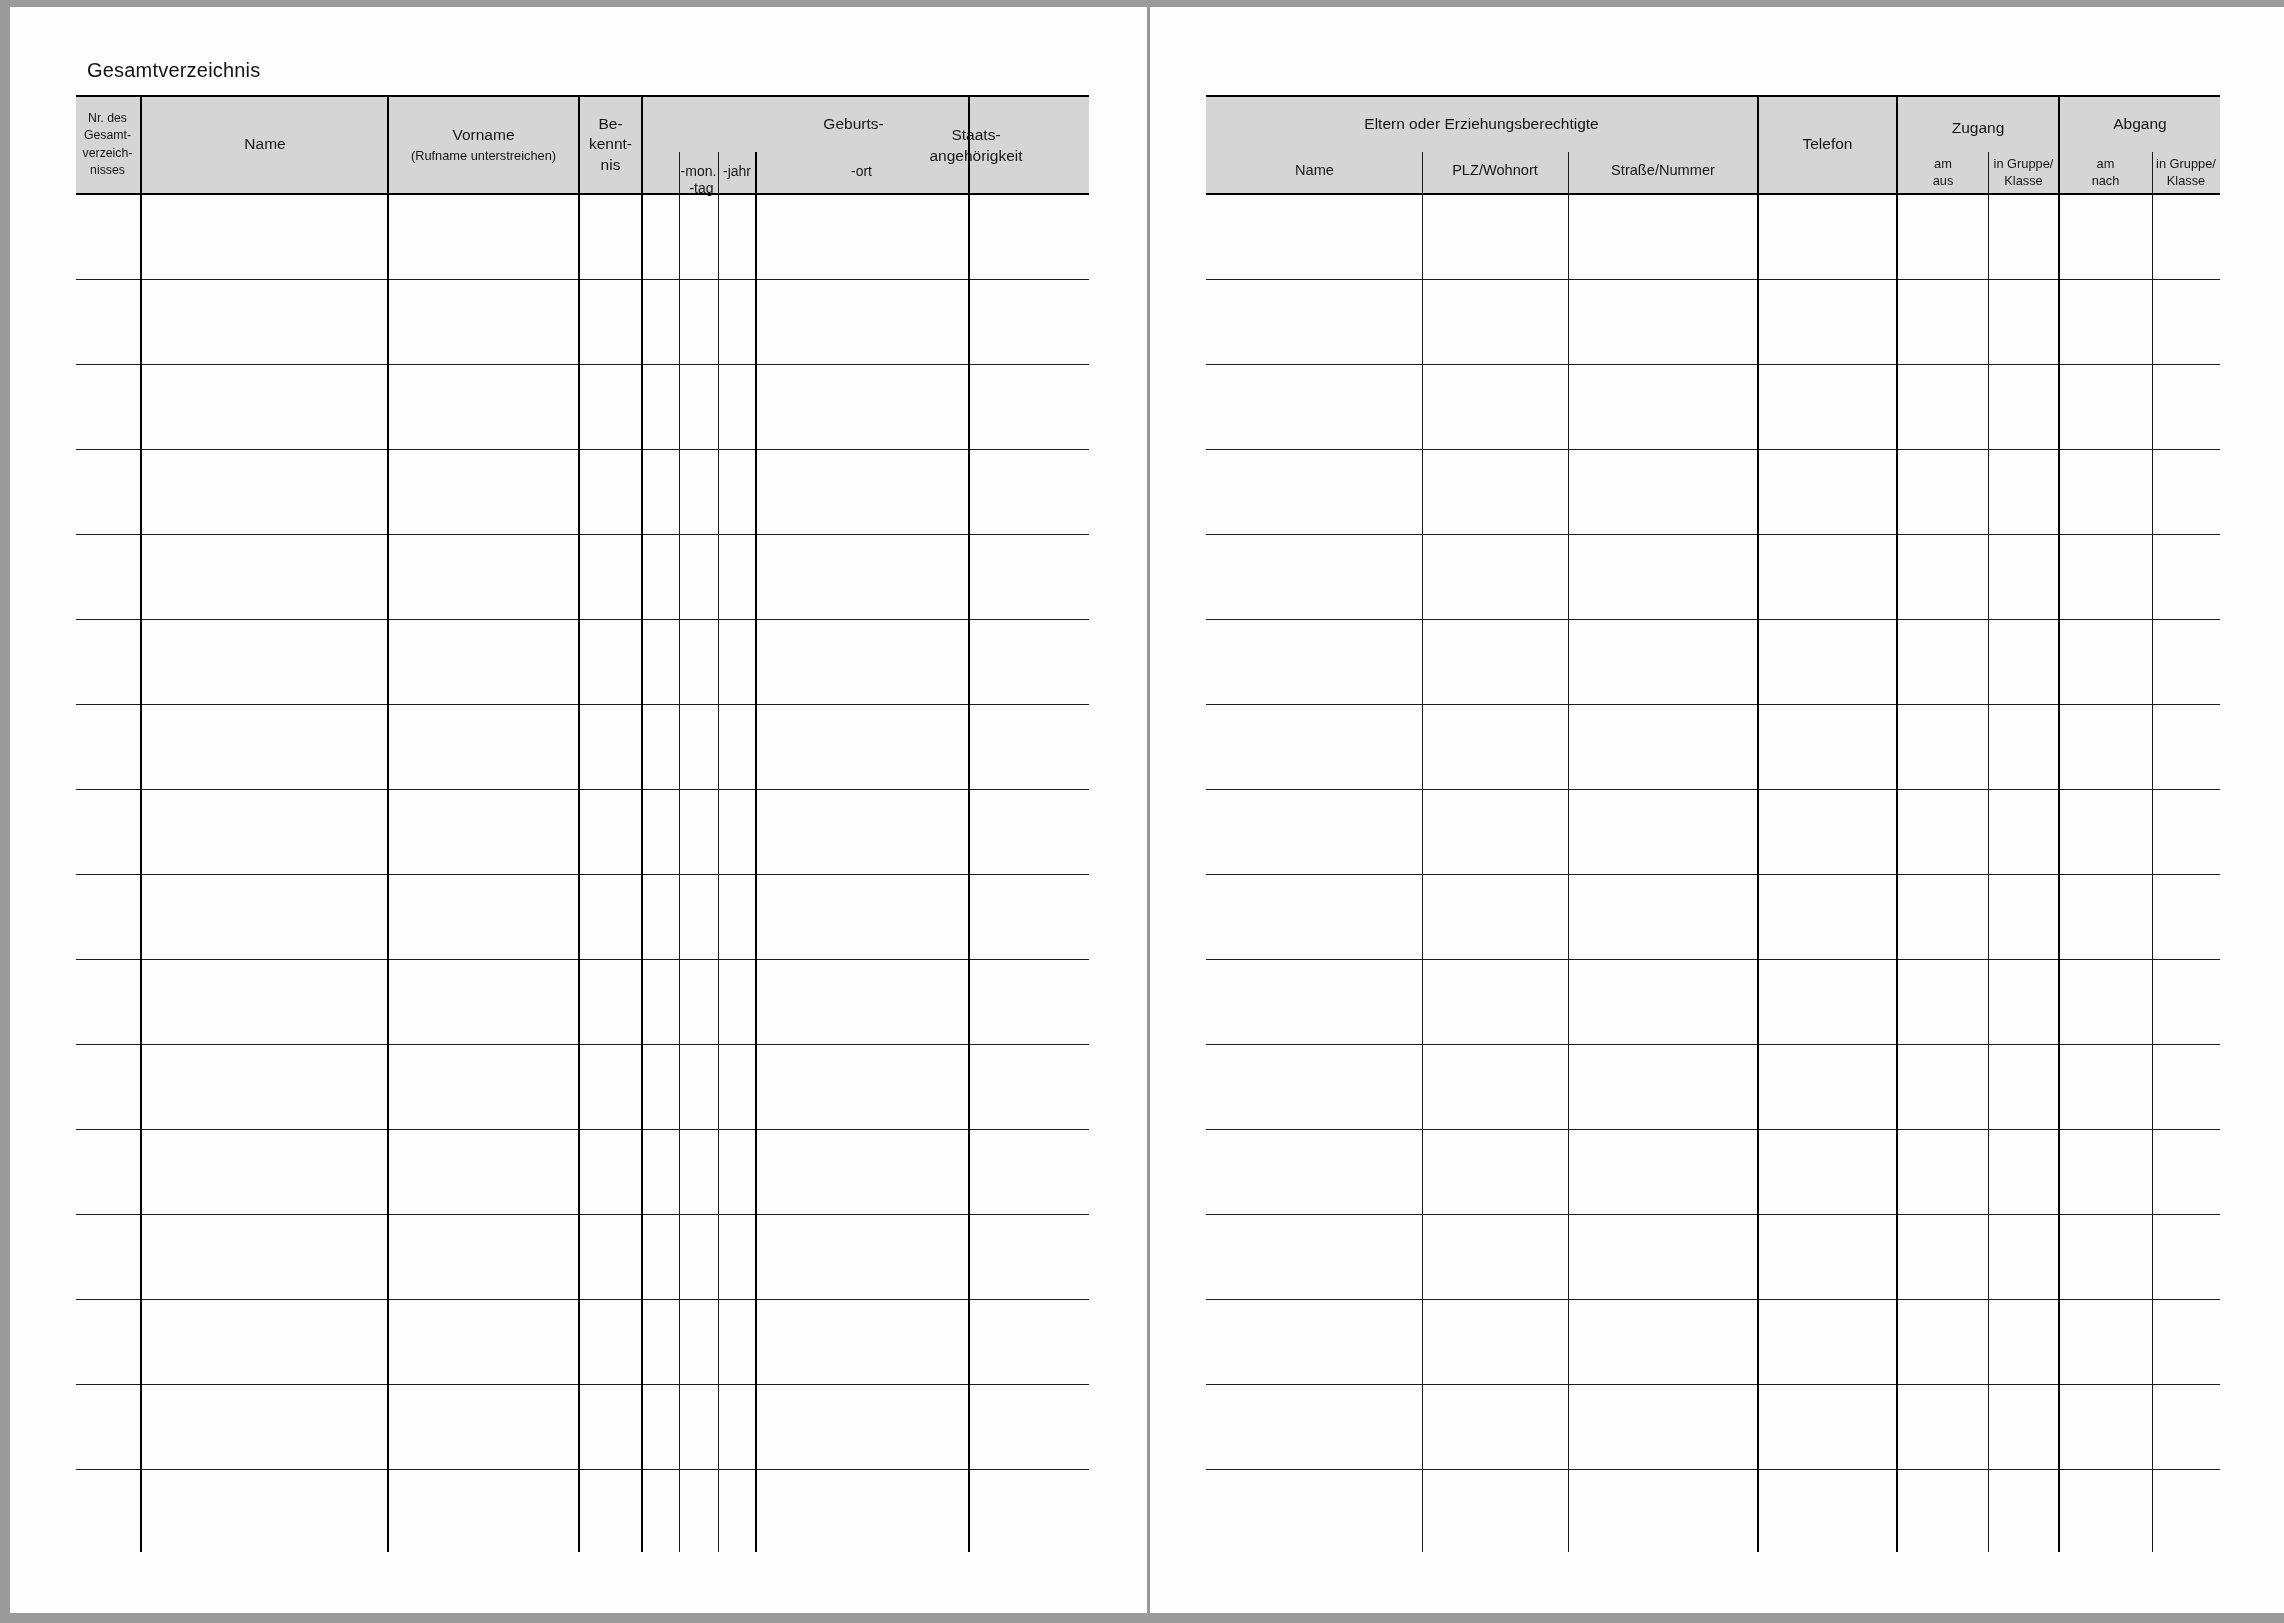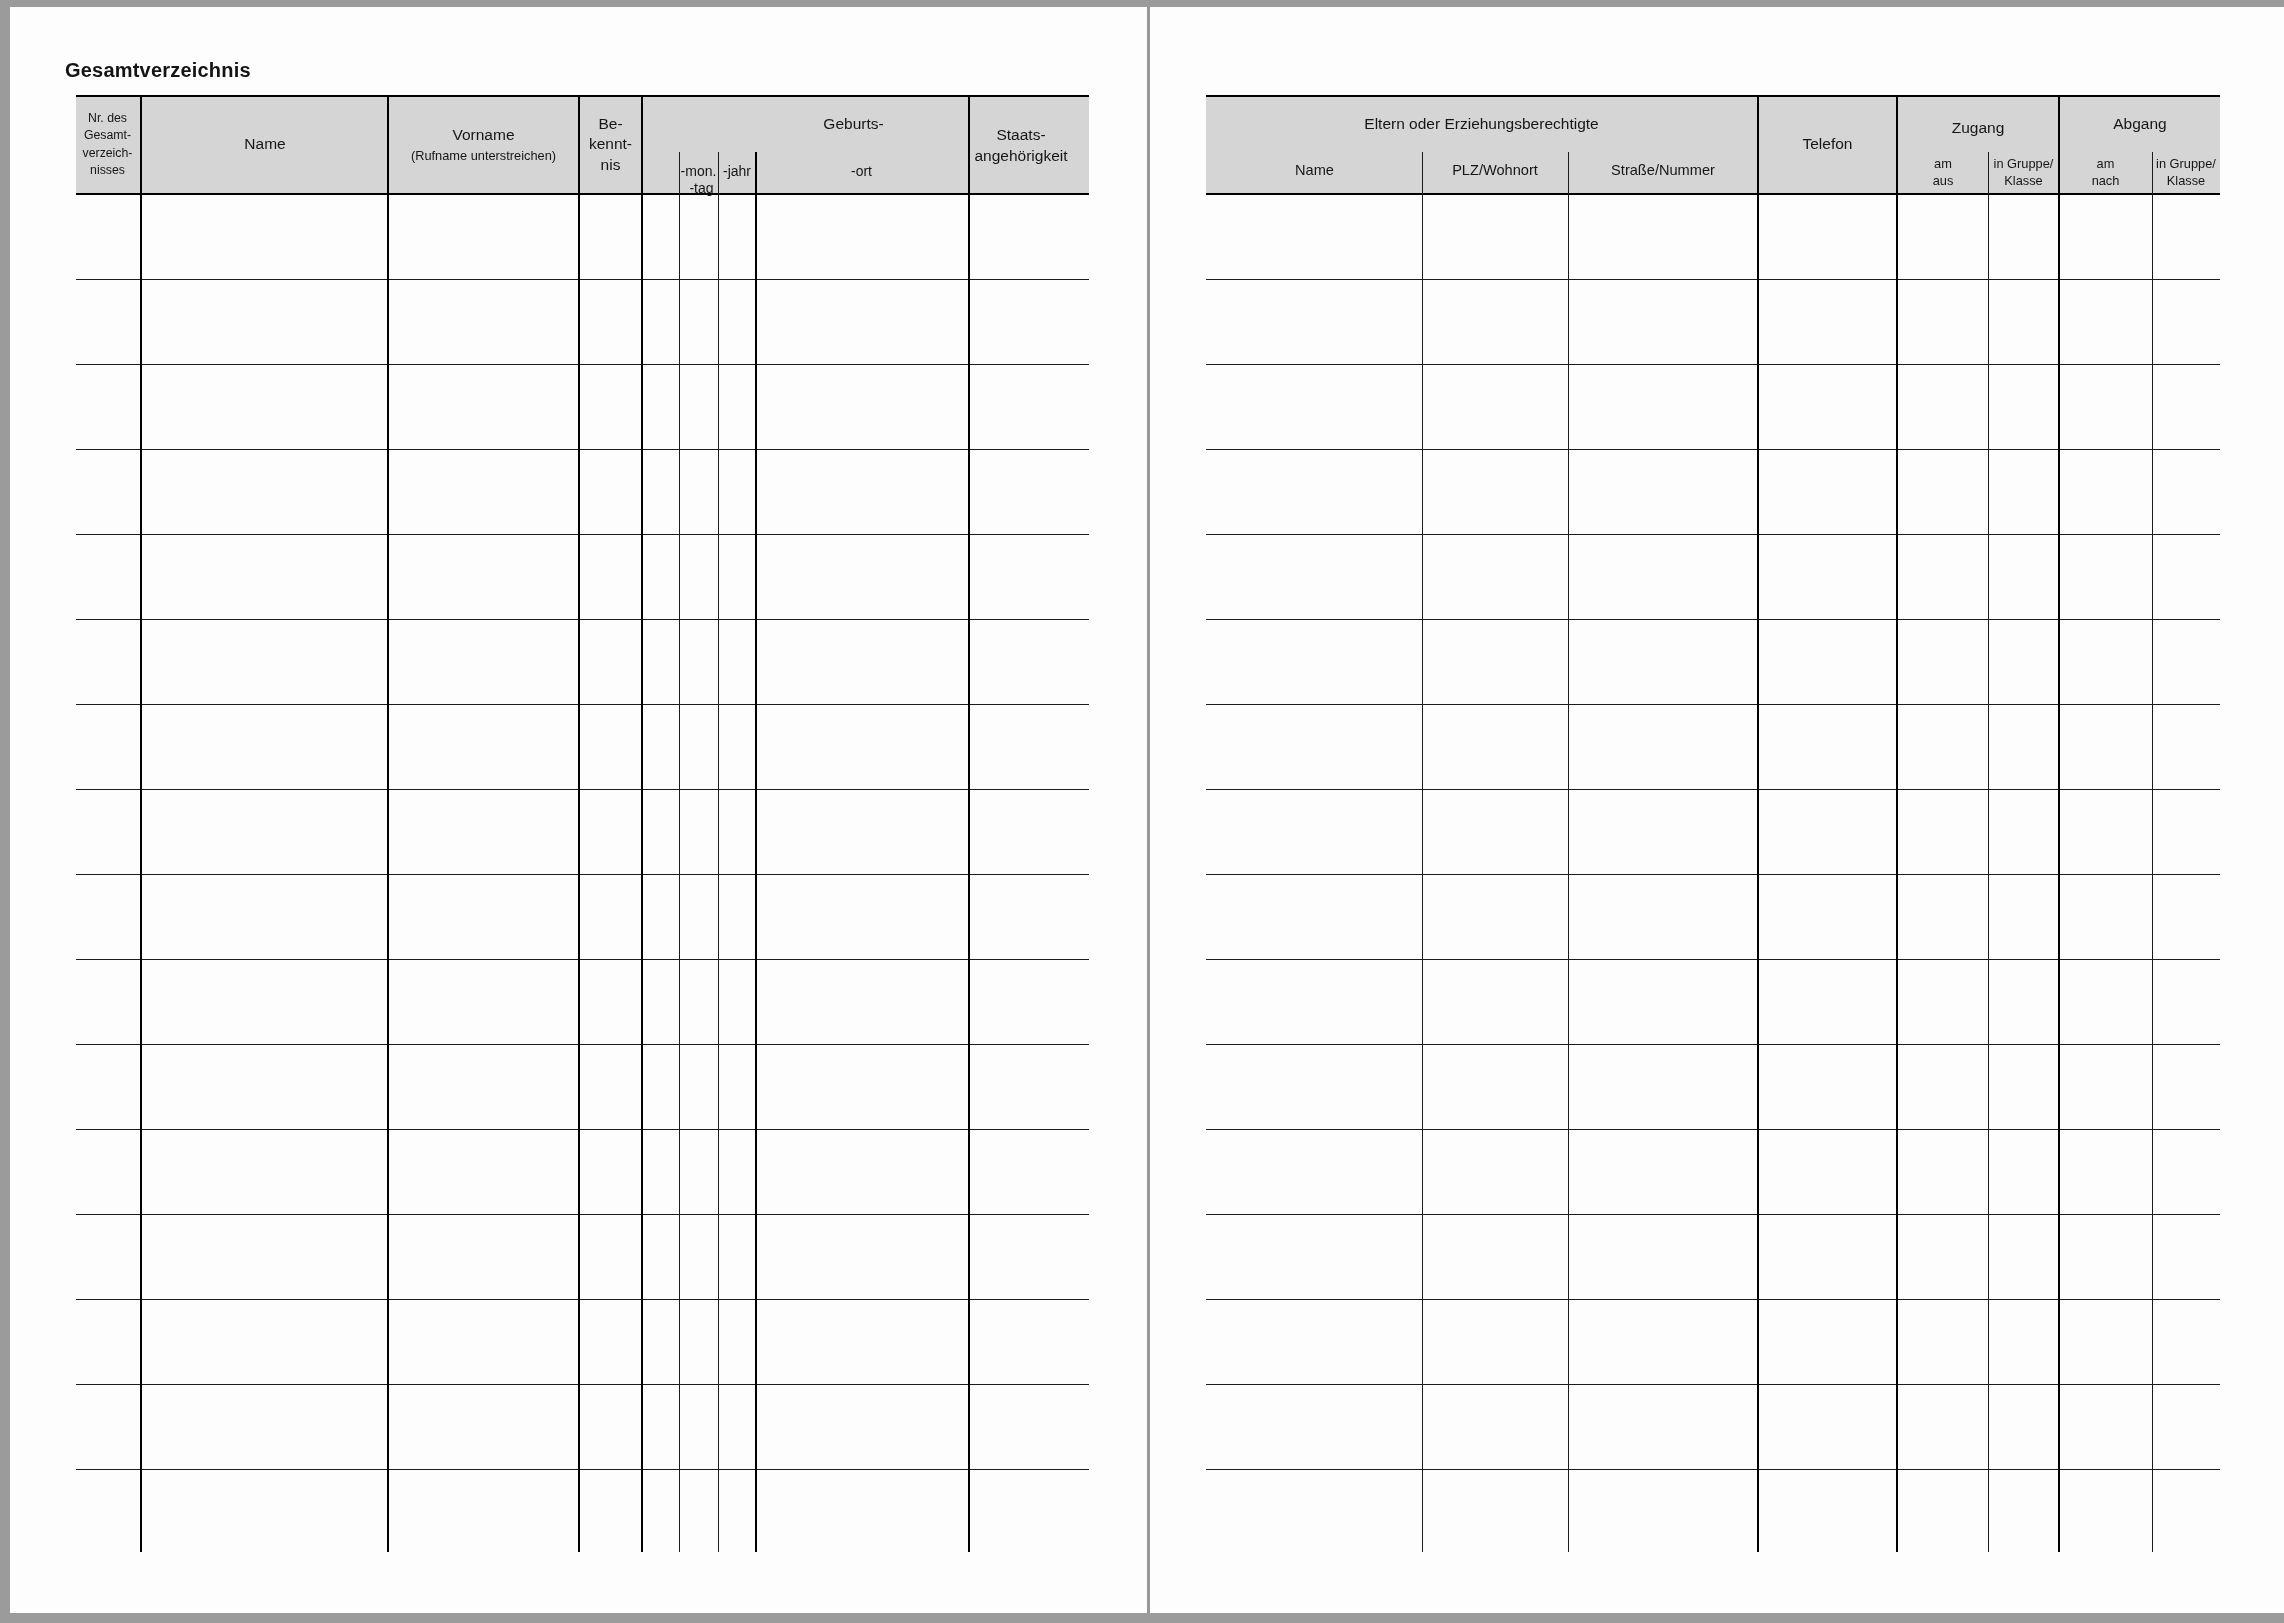--- a/index.html
+++ b/index.html
@@ -13,22 +13,22 @@
   }
   .sheet{
     position:absolute;left:9.6px;top:7.3px;right:12.8px;bottom:9.6px;
     background:#fdfdfd;
   }
   .spine{
     position:absolute;top:7.3px;bottom:9.6px;left:1147px;width:3.2px;
     background:#979797;
   }
   .title{
-    position:absolute;left:65px;top:59px;
-    font-size:20px;font-weight:700;letter-spacing:0.2px;
+    position:absolute;left:87px;top:59px;
+    font-size:20px;font-weight:400;letter-spacing:0.2px;
     margin:0;color:#141414;white-space:nowrap;
   }
   .thead{
     position:absolute;top:95px;height:100px;box-sizing:border-box;
     background:#d5d5d5;
     border-top:2.3px solid #000;border-bottom:2.3px solid #000;
   }
   .rowlines{
     position:absolute;top:195px;height:1280px;
     background-image:repeating-linear-gradient(
@@ -100,21 +100,21 @@
   </div>
   <div class="lbl f-sub" style="left:680px;top:151px;width:37px;height:40px;">
     <span>-mon.</span>
   </div>
   <div class="lbl f-sub" style="left:719px;top:151px;width:36px;height:40px;">
     <span>-jahr</span>
   </div>
   <div class="lbl f-sub" style="left:756px;top:151px;width:211px;height:40px;justify-content:center;">
     <span>-ort</span>
   </div>
-  <div class="lbl f-main lh-staats" style="left:969px;top:97px;width:104px;height:95px;border-radius:30px;">
+  <div class="lbl f-main lh-staats" style="left:924px;top:97px;width:104px;height:95px;border-radius:30px;">
     <span>Staats-</span>
     <span>angehörigkeit</span>
   </div>
 
   <div class="thead" style="left:1206px;width:1014px;"></div>
   <div class="rowlines" style="left:1206px;width:1014px;"></div>
 
   <div class="vline thin" style="left:1422px;width:0.9px;top:152px;height:1400px;"></div>
   <div class="vline thin" style="left:1568px;width:0.9px;top:152px;height:1400px;"></div>
   <div class="vline" style="left:1757px;width:1.8px;top:95px;height:1457px;"></div>

